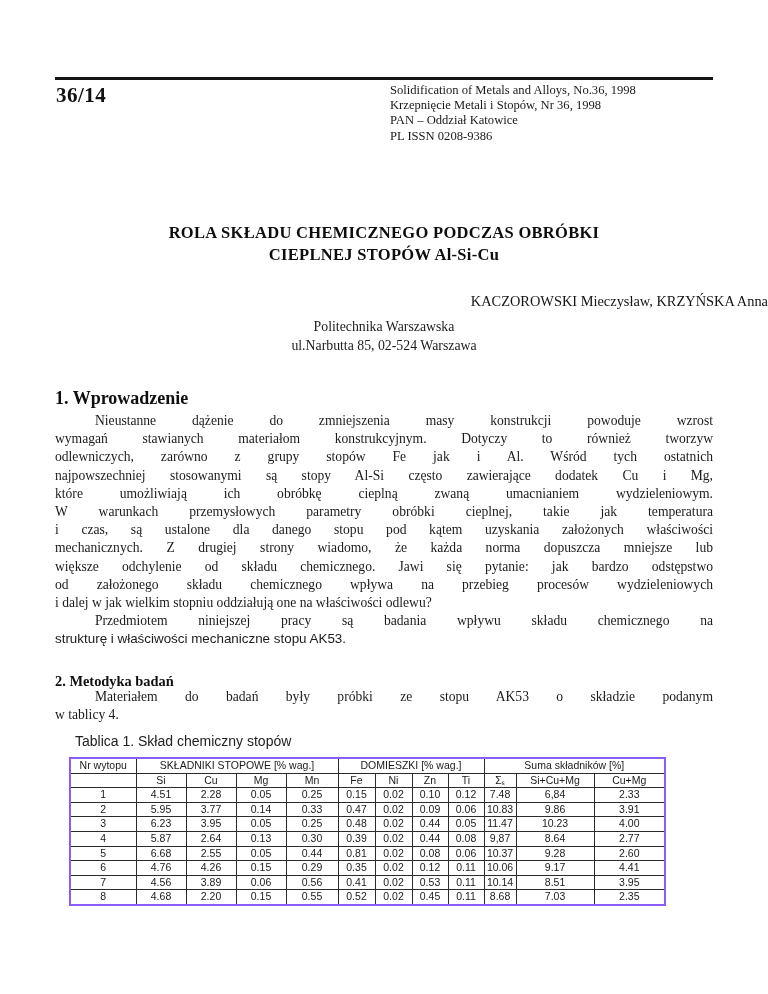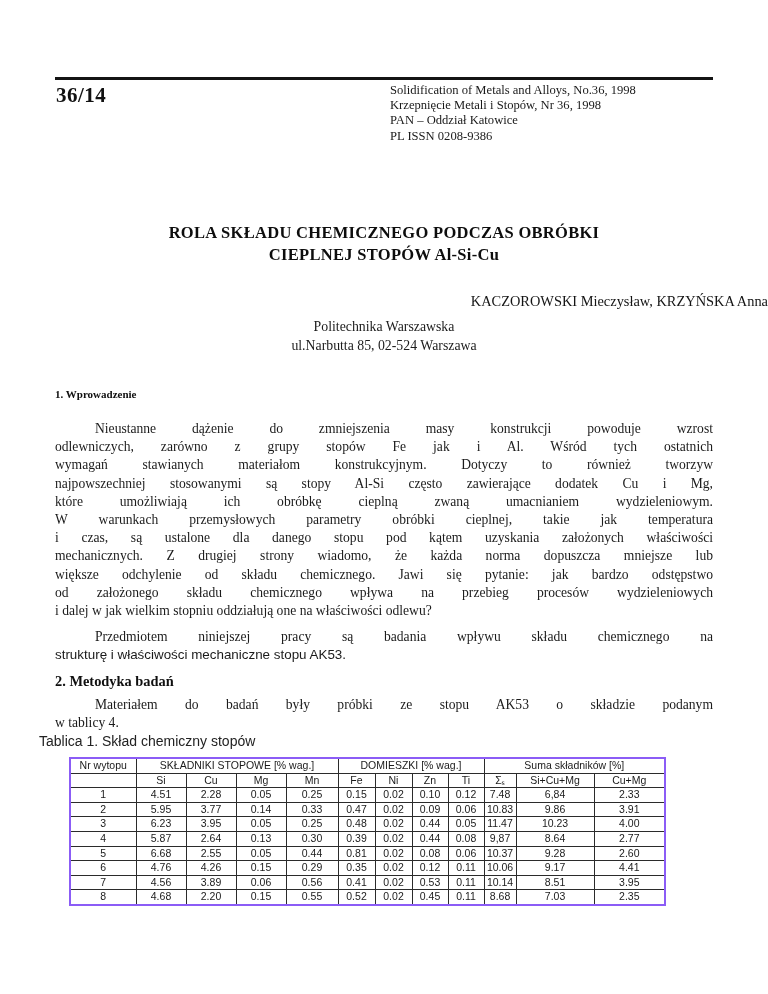--- a/index.html
+++ b/index.html
@@ -8,29 +8,29 @@
     font-family:"Liberation Serif", serif;color:#1b1b1b;overflow:hidden;
   }
   .top-rule{position:absolute;left:55px;top:77px;width:658px;height:3px;background:#141414;}
   .issue{position:absolute;left:56px;top:83px;font-size:21px;font-weight:bold;letter-spacing:.5px;color:#111;}
   .journal{position:absolute;left:390px;top:83px;width:330px;font-size:12.6px;line-height:15.2px;color:#191919;}
   .title-block{position:absolute;left:0;top:222px;width:768px;text-align:center;font-weight:bold;
     font-size:16.5px;line-height:22px;letter-spacing:.3px;color:#0d0d0d;}
   .authors{position:absolute;left:0;top:293px;width:768px;text-align:right;font-size:14.4px;color:#141414;}
   .affil{position:absolute;left:0;top:319px;width:768px;text-align:center;font-size:13.8px;}
   .addr{position:absolute;left:0;top:338px;width:768px;text-align:center;font-size:13.8px;}
-  .s1-head{position:absolute;left:55px;top:388px;font-size:11px;font-weight:bold;color:#0f0f0f;}
+  .s1-head{position:absolute;left:55px;top:388px;font-size:18px;font-weight:bold;color:#0f0f0f;}
   .body1{position:absolute;left:55px;top:412px;width:658px;font-size:13.6px;line-height:18.2px;}
   .s2-head{position:absolute;left:55px;top:661px;font-size:14.4px;font-weight:bold;color:#0f0f0f;margin-top:12px;}
   .body2{position:absolute;left:55px;top:688px;width:658px;font-size:13.6px;line-height:18.2px;}
   .line{text-align:justify;text-align-last:justify;white-space:normal;}
   .line.plain{text-align:left;text-align-last:left;}
-  .line.indent{text-indent:40px;margin-top:8px;}
+  .line.indent{text-indent:40px;}
   .line.sans{font-family:"Liberation Sans", sans-serif;font-size:13.4px;}
-  .tbl-caption{position:absolute;left:39px;top:733px;font-family:"Liberation Sans", sans-serif;
+  .tbl-caption{position:absolute;left:75px;top:733px;font-family:"Liberation Sans", sans-serif;
     font-size:14px;color:#222;}
   .tbl-wrap{position:absolute;left:69px;top:757px;}
   table.comp{border-collapse:collapse;table-layout:fixed;width:595px;
     font-family:"Liberation Sans", sans-serif;color:#1a1a1a;}
   table.comp th, table.comp td{
     border:1px solid #2b2b2b;padding:0;text-align:center;vertical-align:middle;
     font-size:10.5px;font-weight:normal;height:13.6px;line-height:13.6px;overflow:hidden;white-space:nowrap;
   }
   table.comp{border:2px solid #8b5cf6;}
 </style>
@@ -56,22 +56,22 @@
   </div>
 
   <div class="authors">KACZOROWSKI Mieczysław, KRZYŃSKA Anna</div>
   <div class="affil">Politechnika Warszawska</div>
   <div class="addr">ul.Narbutta 85, 02-524 Warszawa</div>
 
   <div class="s1-head">1. Wprowadzenie</div>
 
   <div class="body1">
     <div class="line indent">Nieustanne dążenie do zmniejszenia masy konstrukcji powoduje wzrost</div>
+    <div class="line">wymagań stawianych materiałom konstrukcyjnym. Dotyczy to również tworzyw</div>
     <div class="line">odlewniczych, zarówno z grupy stopów Fe jak i Al. Wśród tych ostatnich</div>
-    <div class="line">wymagań stawianych materiałom konstrukcyjnym. Dotyczy to również tworzyw</div>
     <div class="line">najpowszechniej stosowanymi są stopy Al-Si często zawierające dodatek Cu i Mg,</div>
     <div class="line">które umożliwiają ich obróbkę cieplną zwaną umacnianiem wydzieleniowym.</div>
     <div class="line">W warunkach przemysłowych parametry obróbki cieplnej, takie jak temperatura</div>
     <div class="line">i czas, są ustalone dla danego stopu pod kątem uzyskania założonych właściwości</div>
     <div class="line">mechanicznych. Z drugiej strony wiadomo, że każda norma dopuszcza mniejsze lub</div>
     <div class="line">większe odchylenie od składu chemicznego. Jawi się pytanie: jak bardzo odstępstwo</div>
     <div class="line">od założonego składu chemicznego wpływa na przebieg procesów wydzieleniowych</div>
     <div class="line plain">i dalej w jak wielkim stopniu oddziałują one na właściwości odlewu?</div>
     <div class="line indent">Przedmiotem niniejszej pracy są badania wpływu składu chemicznego na</div>
     <div class="line plain sans">strukturę i właściwości mechaniczne stopu AK53.</div>

